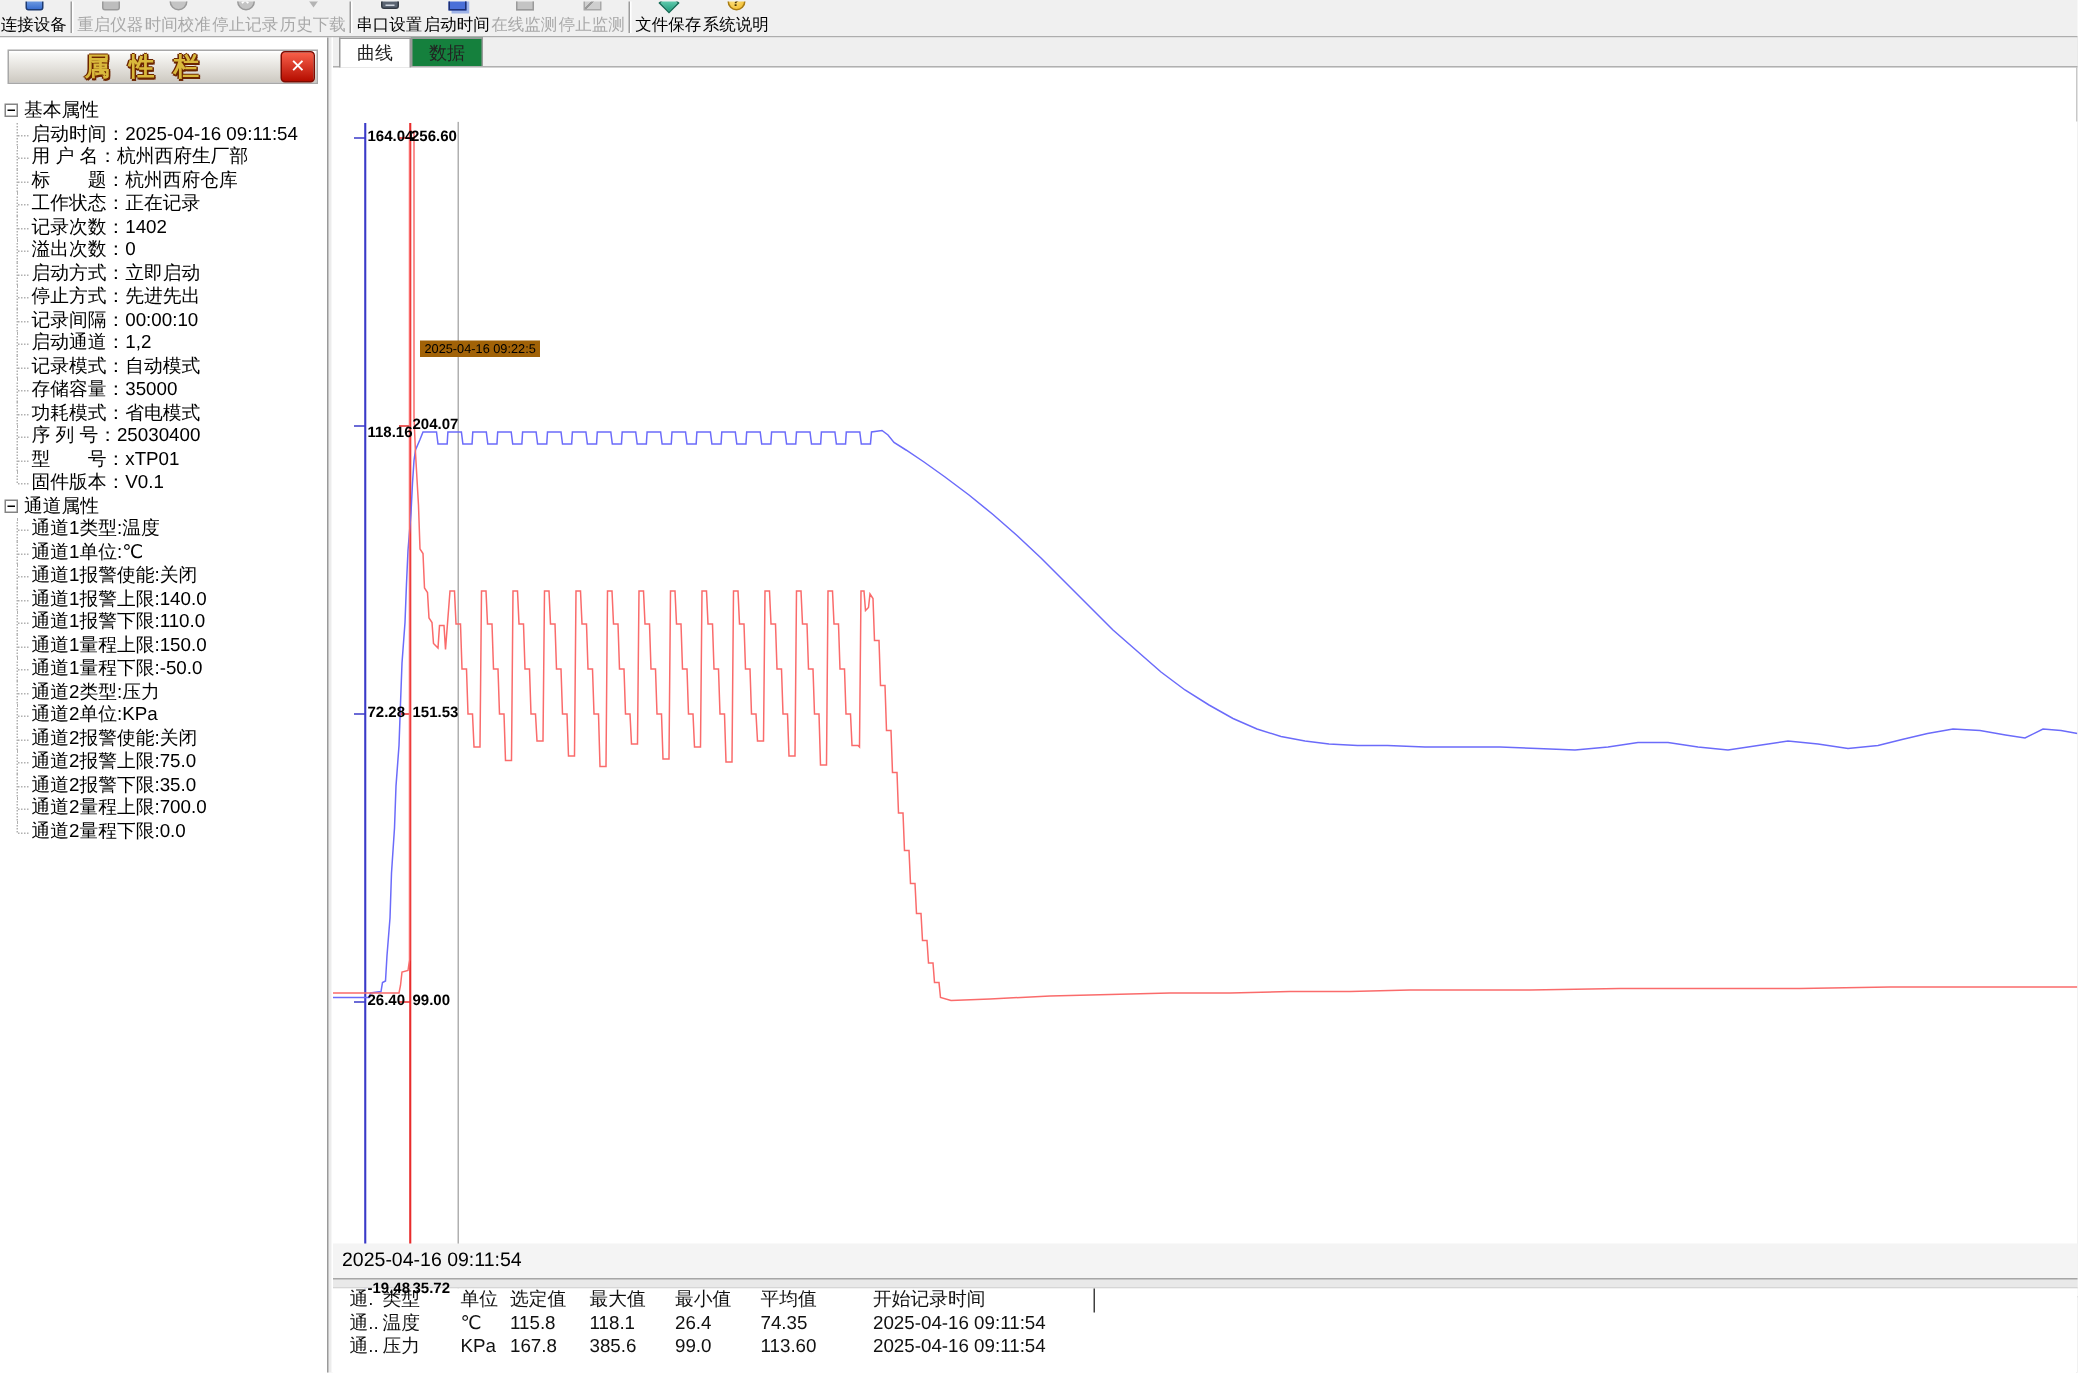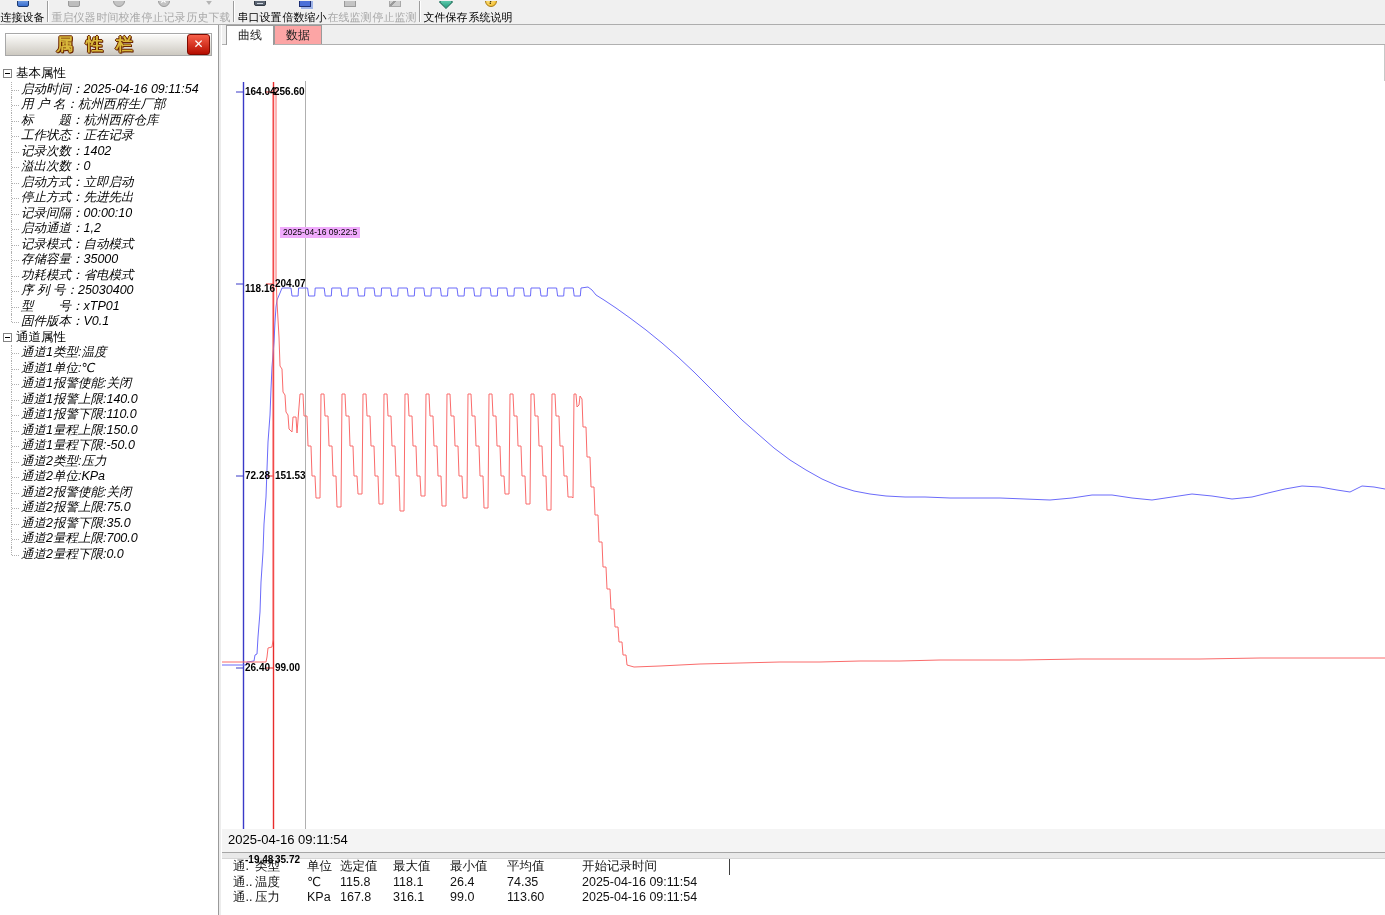--- a/index.html
+++ b/index.html
@@ -54,30 +54,30 @@
   .prop-title{flex:1;text-align:center;font-size:17px;font-weight:bold;letter-spacing:4px;
     color:#d9b93c;text-shadow:-1px 0 #6b2500,1px 0 #6b2500,0 -1px #6b2500,0 1px #6b2500,1px 1px 0 #6b2500;}
   .prop-close{width:21px;height:19px;margin-right:1px;background:linear-gradient(#f8604a,#b50d00);
     border:1px solid #7e0a00;border-radius:3px;color:#fff;font-weight:bold;font-size:12px;
     line-height:18px;text-align:center;cursor:pointer;flex:none;}
   .tree{position:absolute;left:2px;top:41px;font-size:12.5px;line-height:15.5px;color:#000;white-space:nowrap;}
   .tree-root{position:relative;padding-left:14px;cursor:default;}
   .expander{position:absolute;left:1px;top:3px;width:9px;height:9px;border:1px solid #848484;
     background:#fff;box-sizing:border-box;}
   .expander::after{content:'';position:absolute;left:1px;right:1px;top:3px;border-top:1px solid #000;}
-  .tree-children{padding-left:9px;font-style:italic;}
+  .tree-children{padding-left:9px;}
   .tree-item{position:relative;padding-left:10px;}
   .tree-item::before{content:'';position:absolute;left:0;top:0;height:100%;border-left:1px dotted #b0b0b0;}
   .tree-item:last-child::before{height:8px;}
   .tree-item::after{content:'';position:absolute;left:1px;top:8px;width:7px;border-top:1px dotted #b0b0b0;}
   
   .tabbar{position:absolute;left:222px;top:25px;width:1163px;height:20px;background:#efefef;
     border-bottom:1px solid #b0b0b0;display:flex;align-items:flex-end;box-sizing:border-box;}
   .tab{height:19px;padding:0 11px;font-size:12px;line-height:18px;border:1px solid #9a9a9a;
-    border-bottom:none;background:#fca5a5;color:#222;cursor:pointer;box-sizing:border-box;}
+    border-bottom:none;background:#15803d;color:#222;cursor:pointer;box-sizing:border-box;}
   .tab:first-child{margin-left:4px;}
   .tab.active{background:#fff;height:20px;margin-bottom:-1px;z-index:2;}
   .chart-btns{display:flex;gap:24px;margin-left:46px;align-items:center;height:20px;}
   .chart-btn{display:flex;align-items:center;gap:4px;font-size:14px;font-weight:bold;
     color:#1c4f45;cursor:pointer;white-space:nowrap;}
   .chart-btn.disabled{color:#97b5aa;cursor:default;}
   .cb-icon{display:inline-block;position:relative;width:13px;height:13px;flex:none;}
   .cb-icon.minus,.cb-icon.plus{border-radius:50%;border:1px solid #4a79c8;
     background:linear-gradient(#f6f8fb,#d9e2ee);box-sizing:border-box;}
   .cb-icon.minus::after,.cb-icon.plus::after{content:'';position:absolute;left:2px;right:2px;
@@ -85,21 +85,21 @@
   .cb-icon.plus::before{content:'';position:absolute;top:2px;bottom:2px;left:5px;width:2px;background:#3a69bd;}
   .cb-icon.hand::before{content:'';position:absolute;left:3px;top:0;width:7px;height:6px;
     border:1px solid #a3bcb1;border-radius:2px 2px 0 0;background:#f7f7f7;box-sizing:border-box;}
   .cb-icon.hand::after{content:'';position:absolute;left:1px;top:5px;width:11px;height:8px;
     border:1px solid #a3bcb1;border-radius:2px 2px 4px 4px;background:#f7f7f7;box-sizing:border-box;}
   
   .plot{position:absolute;left:222px;top:45px;width:1163px;height:784px;background:#fff;
     border-bottom:1px solid #9a9a9a;box-sizing:border-box;overflow:hidden;margin-top:36px;}
   .plot svg{position:absolute;left:0;top:0;}
   .axis-val{position:absolute;font-size:10px;font-weight:bold;color:#000;white-space:nowrap;z-index:3;}
-  .cursor-tip{position:absolute;left:58px;top:146px;background:#f0abfc;color:#000;
+  .cursor-tip{position:absolute;left:58px;top:146px;background:#a16207;color:#000;
     font-size:8.5px;line-height:11px;padding:0 3px;white-space:nowrap;z-index:4;}
   
   .statusbar{position:absolute;left:222px;top:829px;width:1163px;height:23px;background:#f4f4f4;
     font-size:13px;line-height:22px;padding-left:6px;box-sizing:border-box;color:#000;}
   .splitter{position:absolute;left:222px;top:852px;width:1163px;height:7px;background:#e9e9e9;
     border-top:1px solid #a6a6a6;border-bottom:1px solid #d6d6d6;box-sizing:border-box;cursor:row-resize;}
   .datatable{position:absolute;left:222px;top:859px;width:1163px;height:56px;background:#fff;
     font-size:12.5px;color:#111;}
   .trow{display:flex;height:15.5px;line-height:15.5px;}
   .tcell{box-sizing:border-box;white-space:nowrap;flex:none;}
@@ -157,21 +157,21 @@
       <div class="tb-glyph-wrap">
         <div class="tb-glyph g-serial-port"></div>
       </div>
       <div class="tb-label">串口设置</div>
     </div>
 
     <div class="tb-btn i6">
       <div class="tb-glyph-wrap">
         <div class="tb-glyph g-property-window"></div>
       </div>
-      <div class="tb-label">倍数缩小</div>
+      <div class="tb-label">启动时间</div>
     </div>
 
     <div class="tb-btn i7 disabled">
       <div class="tb-glyph-wrap">
         <div class="tb-glyph g-online-monitor"></div>
       </div>
       <div class="tb-label">在线监测</div>
     </div>
 
     <div class="tb-btn i8 disabled">
@@ -411,19 +411,19 @@
         <div class="tcell i5">26.4</div>
         <div class="tcell i6">74.35</div>
         <div class="tcell i7">2025-04-16 09:11:54</div>
       </div>
 
       <div class="trow i1">
         <div class="tcell i0">通..</div>
         <div class="tcell i1">压力</div>
         <div class="tcell i2">KPa</div>
         <div class="tcell i3">167.8</div>
-        <div class="tcell i4">316.1</div>
+        <div class="tcell i4">385.6</div>
         <div class="tcell i5">99.0</div>
         <div class="tcell i6">113.60</div>
         <div class="tcell i7">2025-04-16 09:11:54</div>
       </div>
     </div>
 </div>
 
 </body></html>

